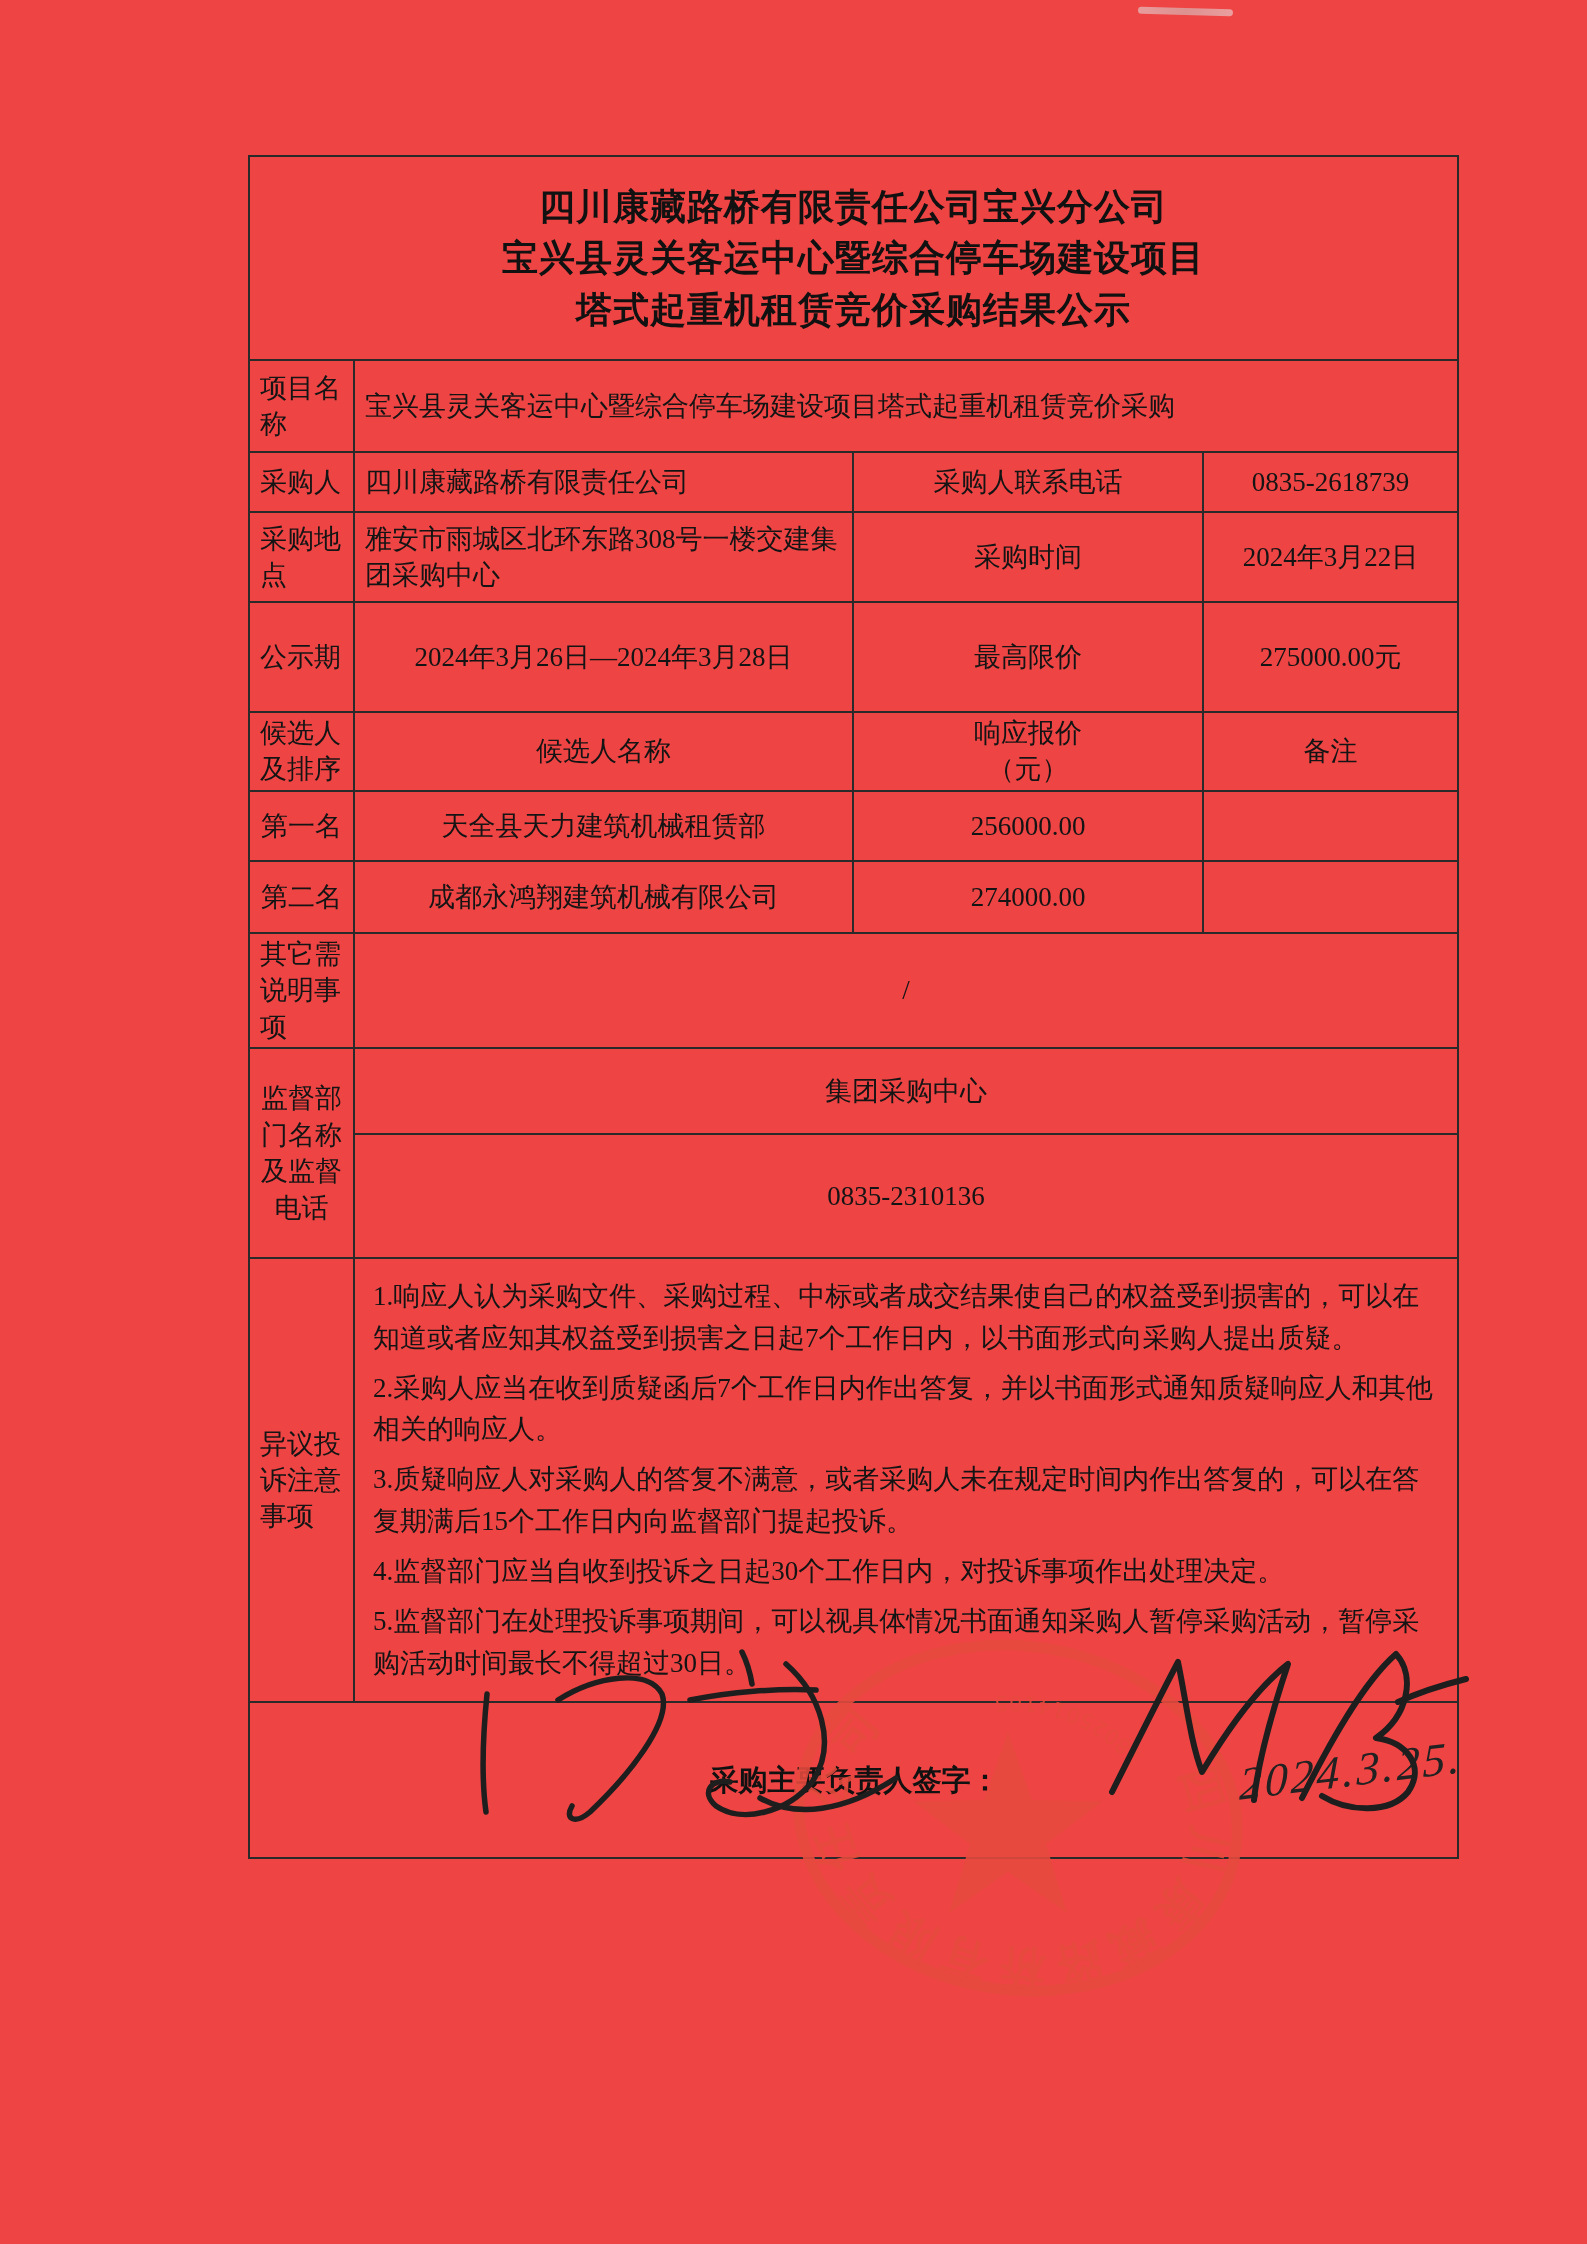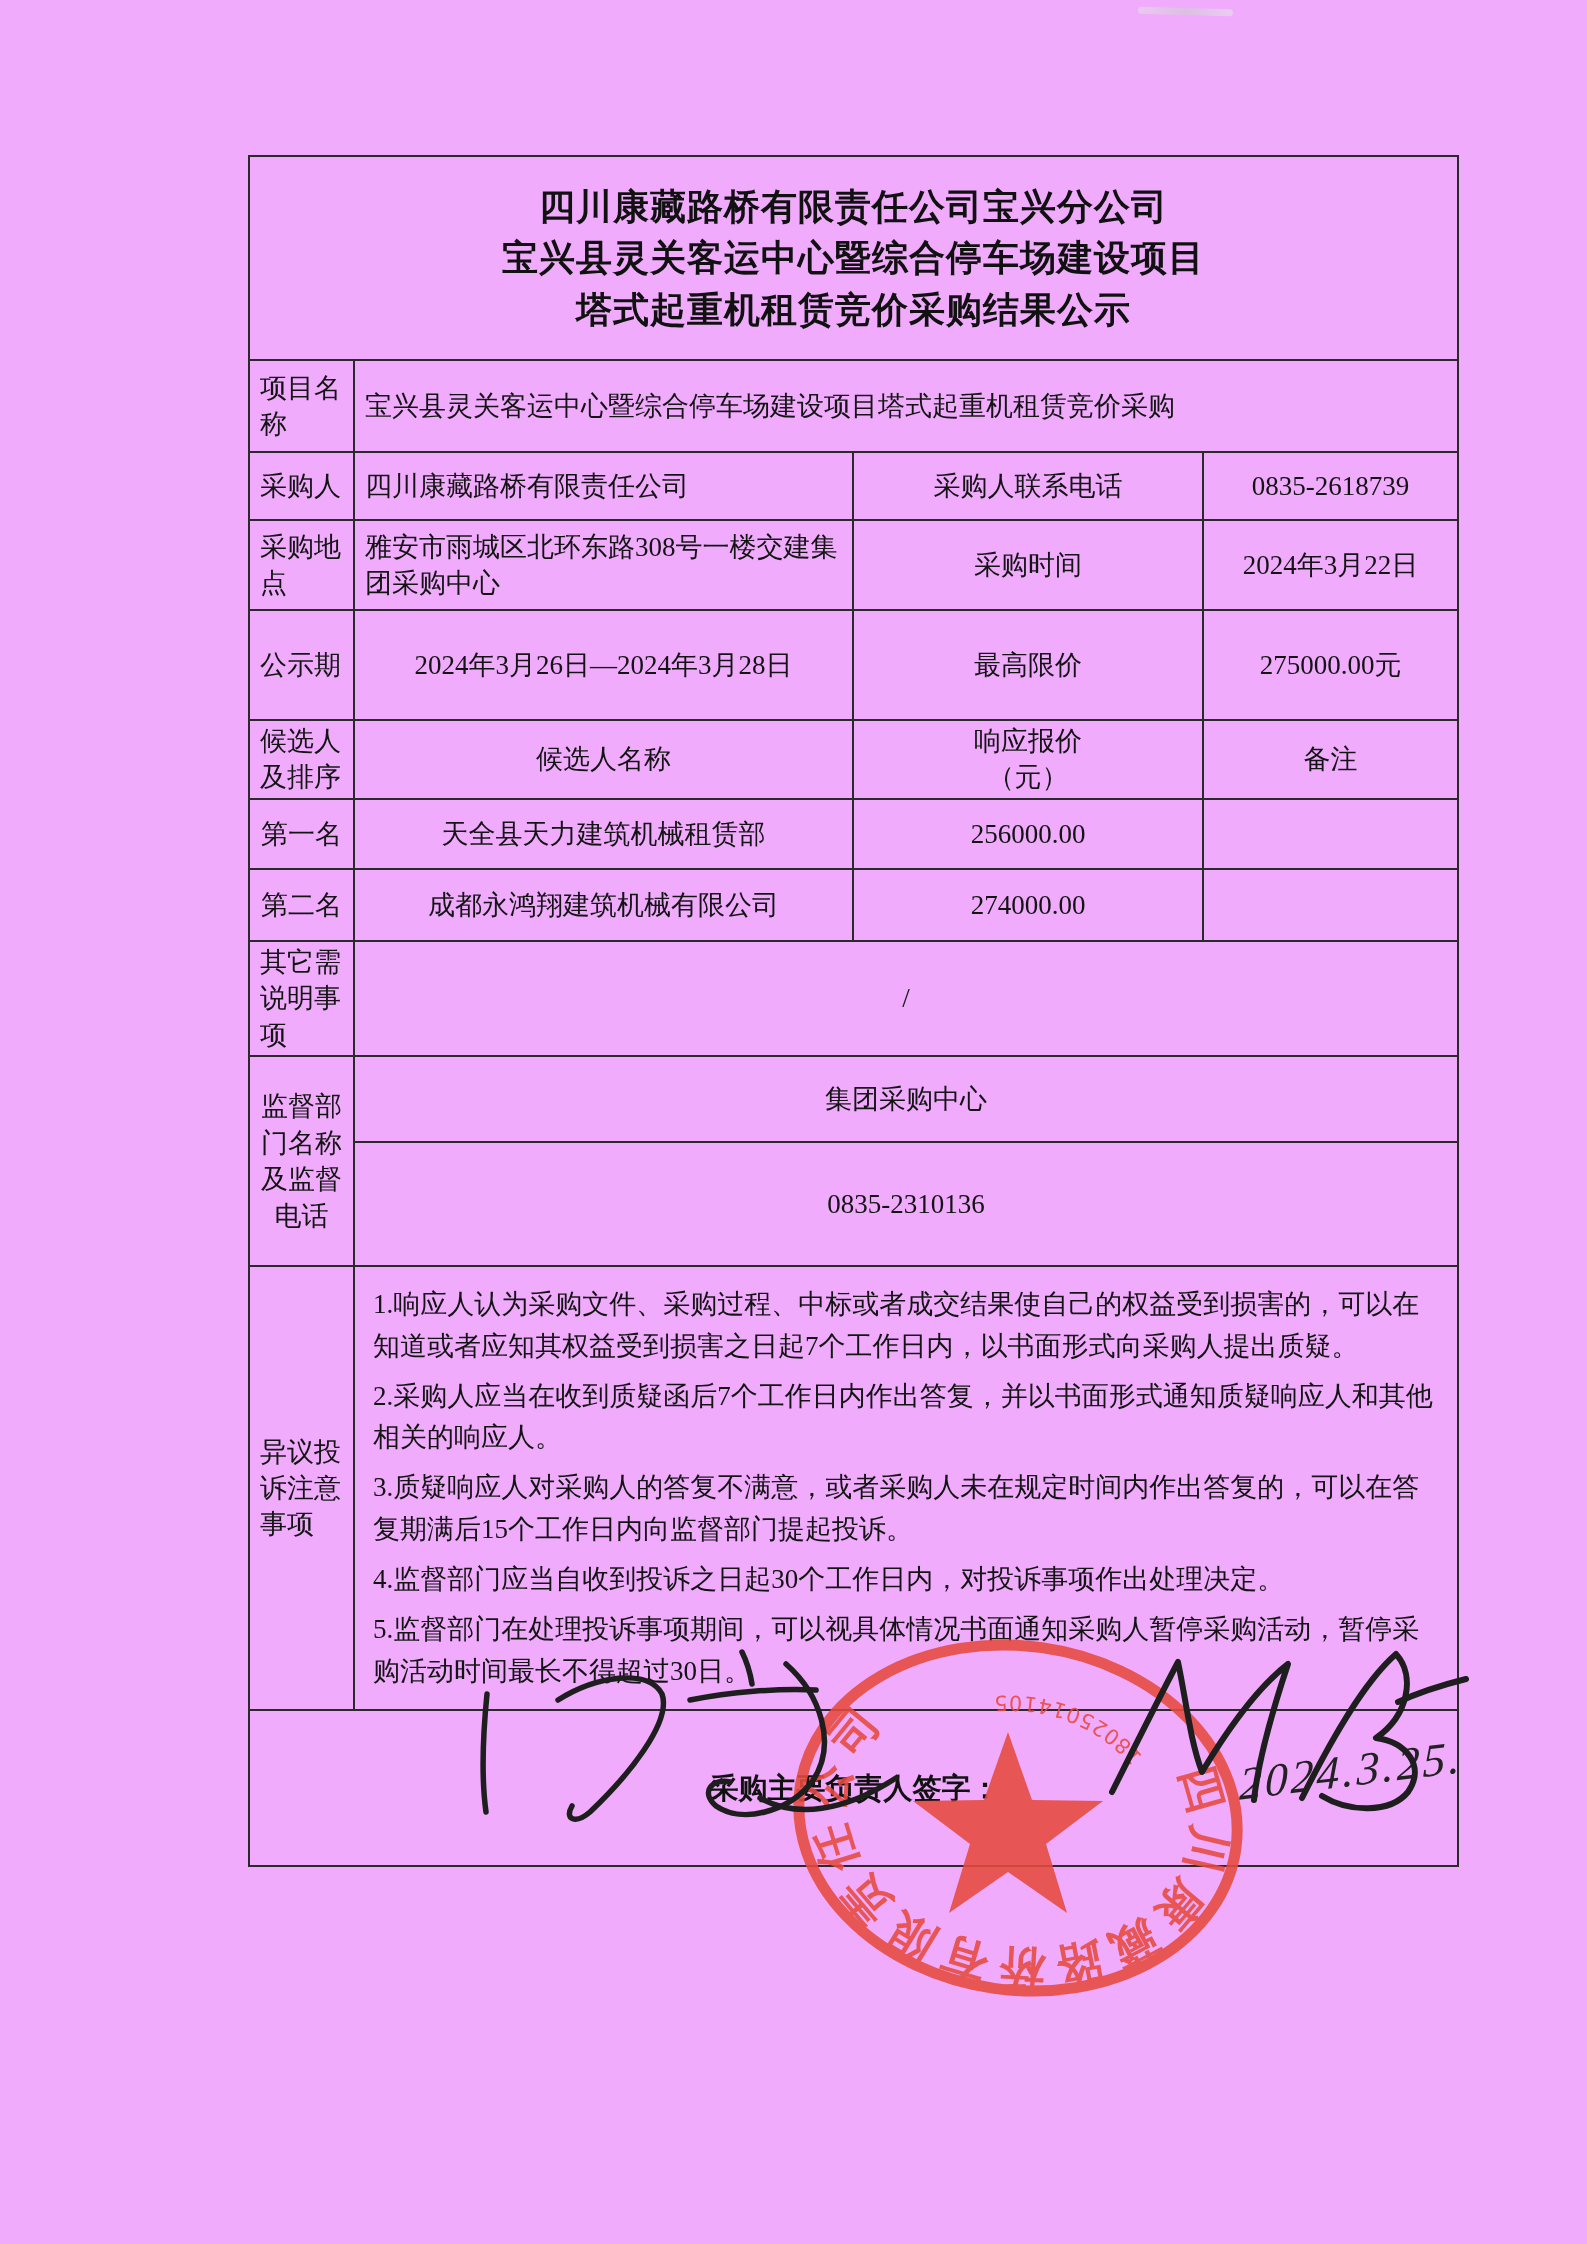--- a/index.html
+++ b/index.html
@@ -1,20 +1,20 @@
 <!DOCTYPE html>
 <html><head>
 <meta charset="utf-8">
 <style>
   html,body{margin:0;padding:0;background:#e9e9e9;}
   .page{
     position:relative;
     width:1587px;height:2244px;
     margin:0 auto;
-    background:#f0abfc;
+    background:#ef4444;
     overflow:hidden;
     font-family:"Liberation Serif","DejaVu Serif",serif;
     color:#141414;
   }
   .scan-smudge{
     position:absolute;left:1138px;top:8px;width:95px;height:7px;
     background:linear-gradient(90deg,#e3e3e3,#cfcfcf,#e8e8e8);
     opacity:.55;border-radius:4px;transform:rotate(1.5deg);
   }
   table.doc{
@@ -81,21 +81,21 @@
         <div class="title-line">宝兴县灵关客运中心暨综合停车场建设项目</div>
         <div class="title-line">塔式起重机租赁竞价采购结果公示</div>
       </td>
     </tr>
 
     <tr style="height:92px">
       <td class="lbl">项目名称</td>
       <td class="val-l" colspan="3">宝兴县灵关客运中心暨综合停车场建设项目塔式起重机租赁竞价采购</td>
     </tr>
 
-    <tr style="height:68px">
+    <tr style="height:60px">
       <td class="lbl">采购人</td>
       <td class="val-l">四川康藏路桥有限责任公司</td>
       <td class="val-c">采购人联系电话</td>
       <td class="val-c">0835-2618739</td>
     </tr>
 
     <tr style="height:90px">
       <td class="lbl">采购地点</td>
       <td class="val-l">雅安市雨城区北环东路308号一楼交建集团采购中心</td>
       <td class="val-c">采购时间</td>

